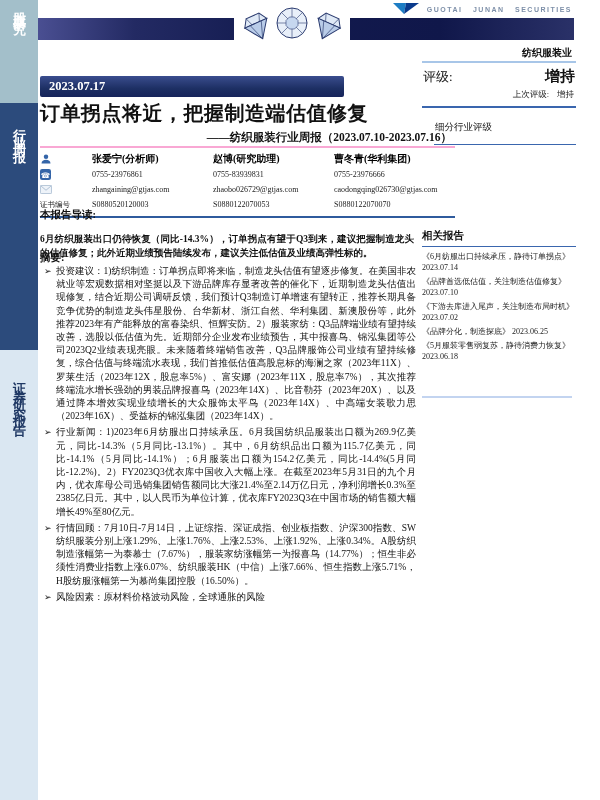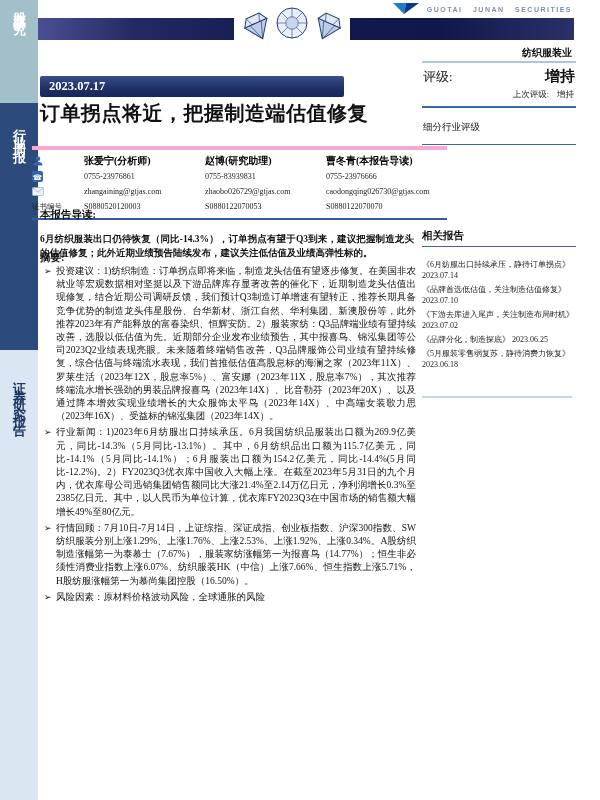--- a/index.html
+++ b/index.html
@@ -25,21 +25,21 @@
             display:flex;align-items:center;justify-content:center;}
   .industry-tag{position:absolute;top:46px;right:28px;font-size:10px;font-weight:bold;}
   
   .date-banner{position:absolute;top:76px;left:40px;width:304px;height:21px;line-height:21px;
                color:#fff;font-size:12.5px;font-weight:bold;padding-left:9px;box-sizing:border-box;
                border-radius:2px;background:linear-gradient(180deg,#3a4d8e 0%,#1d2f63 60%,#16245b 100%);}
   .title{position:absolute;top:100px;left:40px;width:420px;font-size:20px;font-weight:bold;
          letter-spacing:0.5px;margin:0;}
   .subtitle{position:absolute;top:130px;left:40px;width:412px;text-align:right;
             font-size:11.5px;font-weight:bold;}
-  .atable{position:absolute;top:146px;left:32px;width:415px;border-top:4px solid #f9a8d4;
+  .atable{position:absolute;top:146px;left:40px;width:415px;border-top:2px solid #f9a8d4;
           border-bottom:2px solid #2f5b9d;padding:3px 0 4px 0;}
   .arow{display:flex;align-items:center;min-height:13px;padding:1px 0;}
   .alabel{width:52px;flex:none;display:flex;align-items:center;}
   .certlabel{font-size:7.5px;color:#222;}
   .acell{width:121px;flex:none;font-size:8px;color:#222;overflow:hidden;white-space:nowrap;}
   .aname{font-size:10px;font-weight:bold;color:#000;}
   .lead-label{position:absolute;top:208px;left:40px;font-size:10.5px;font-weight:bold;}
   .lead-text{position:absolute;top:233px;left:40px;width:374px;font-size:9.5px;font-weight:bold;
              line-height:13.5px;text-align:justify;}
   .abstract-label{position:absolute;top:251px;left:40px;font-size:10.5px;font-weight:bold;}
@@ -48,24 +48,24 @@
   .marker{width:16px;flex:none;font-size:9px;padding-left:4px;box-sizing:border-box;line-height:13.2px;}
   .btext{flex:1;font-size:9.5px;line-height:13.2px;text-align:justify;}
   .bseg{font-weight:normal;margin-top:37px;}
   
   .rating-box{position:absolute;top:61px;left:422px;width:154px;border-top:2px solid #a8c6e8;}
   .rating-row{display:flex;justify-content:space-between;align-items:baseline;padding:4px 1px 1px 1px;}
   .rating-label{font-size:13px;font-weight:normal;}
   .rating-value{font-size:15px;font-weight:bold;}
   .prev-row{display:flex;justify-content:flex-end;gap:8px;font-size:8.5px;color:#222;
             padding:2px 2px 5px 0;border-bottom:2px solid #3a66ae;}
-  .sub-label{font-size:9.5px;padding:13px 1px 10px 1px;border-bottom:1.5px solid #3a66ae;}
+  .sub-label{font-size:9.5px;padding:13px 1px 10px 1px;border-bottom:1.5px solid #3a66ae;margin-left:12px;}
   .reports{position:absolute;top:229px;left:422px;width:154px;}
   .reports-title{font-size:10.5px;font-weight:bold;padding-bottom:3px;border-bottom:1.5px solid #3a66ae;
-                 margin-bottom:12px;}
+                 margin-bottom:4px;}
   .report-item{font-size:8px;line-height:11px;margin-bottom:3px;color:#222;}
   .rdate{white-space:nowrap;}
   .rc-bottom-line{position:absolute;top:396px;left:422px;width:150px;border-top:2px solid #c3d4f0;}
 </style>
 </head>
 <body>
 
 <div class="page">
 
   <aside class="sidebar">
@@ -104,32 +104,33 @@
         <polygon points="-12,-3 12,-3 7,-11 -7,-11" fill="#dfe9f6" stroke="#2a3a6e" stroke-width="1"></polygon>
         <polygon points="-12,-3 12,-3 0,14" fill="#b9cce8" stroke="#2a3a6e" stroke-width="1"></polygon>
         <path d="M-6,-3 L0,14 M6,-3 L0,14 M-7,-11 L-4,-3 M7,-11 L4,-3" stroke="#2a3a6e" stroke-width="0.6" fill="none"></path>
       </g>
     </svg>
   </div>
   <div class="industry-tag">纺织服装业</div>
 
   <div class="date-banner">2023.07.17</div>
   <h1 class="title">订单拐点将近，把握制造端估值修复</h1>
+  <div class="subtitle">——纺织服装行业周报（2023.07.10-2023.07.16）</div>
 
   <div class="atable">
     <div class="arow">
       <div class="alabel">
         <svg width="12" height="12" viewBox="0 0 16 16">
           <circle cx="8" cy="5" r="3" fill="#3465a8"></circle>
           <path d="M2 14c0-3.3 2.7-5 6-5s6 1.7 6 5z" fill="#3465a8"></path>
         </svg>
       </div>
     <div class="acell aname">张爱宁(分析师)</div>
         <div class="acell aname">赵博(研究助理)</div>
-        <div class="acell aname">曹冬青(本报告导读)</div>
+        <div class="acell aname">曹冬青(华利集团)</div>
       </div>
     <div class="arow">
       <div class="alabel">
         <svg width="11" height="11" viewBox="0 0 16 16">
           <rect width="16" height="16" rx="3" fill="#3465a8"></rect>
           <text x="8" y="12.5" font-size="11" fill="#ffffff" text-anchor="middle">☎</text>
         </svg>
       </div>
     <div class="acell">0755-23976861</div>
         <div class="acell">0755-83939831</div>

